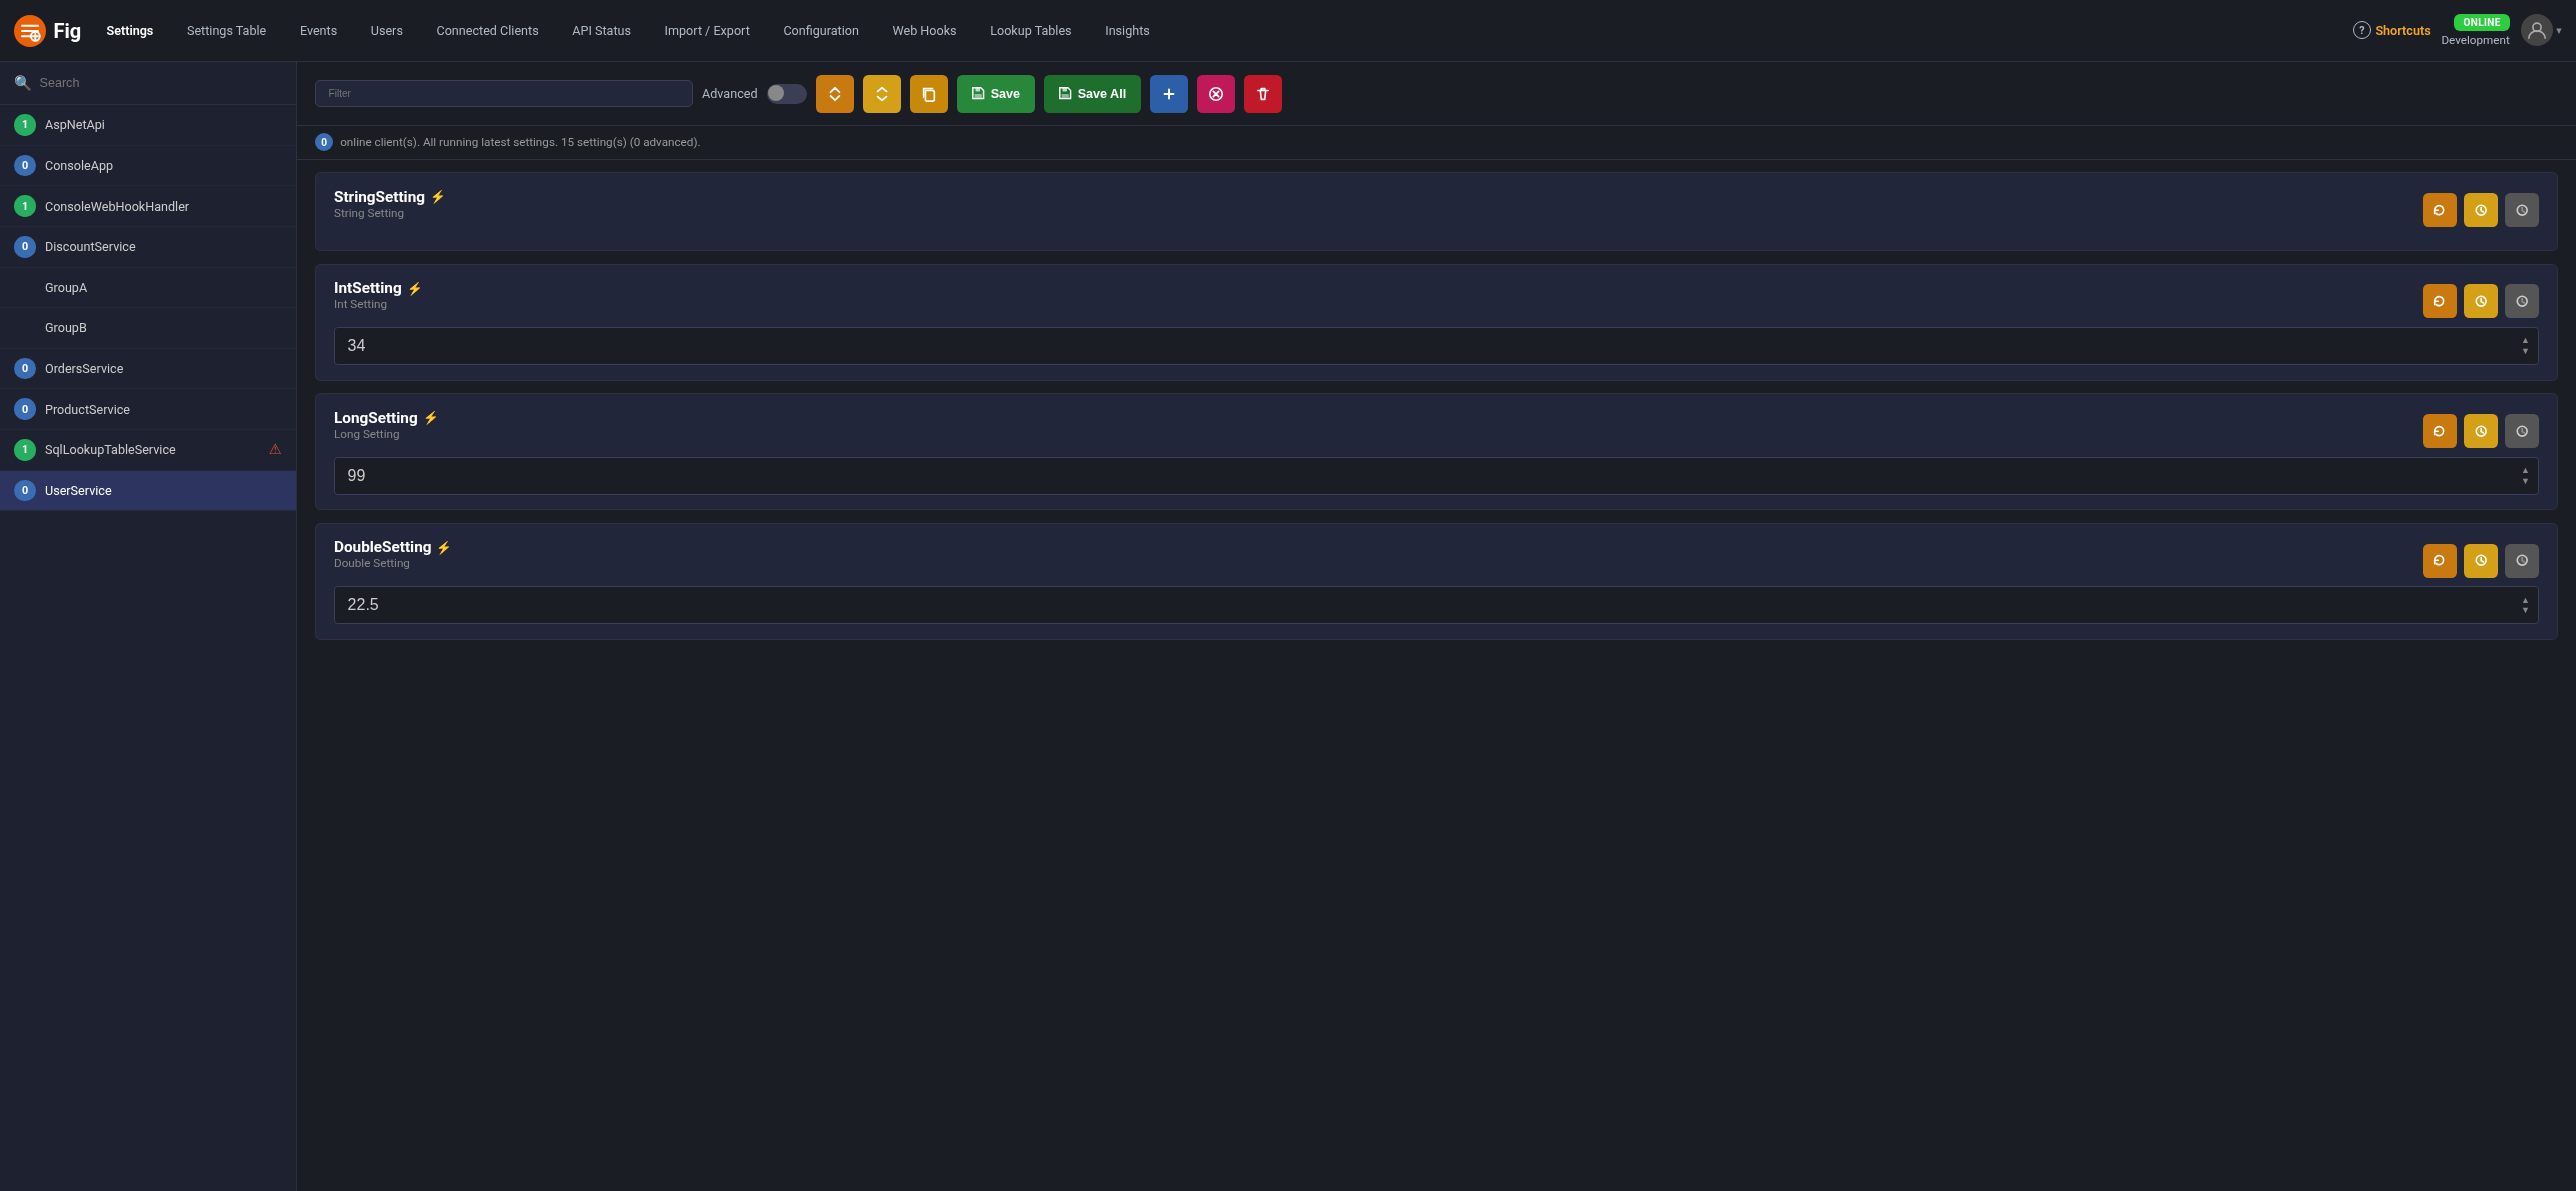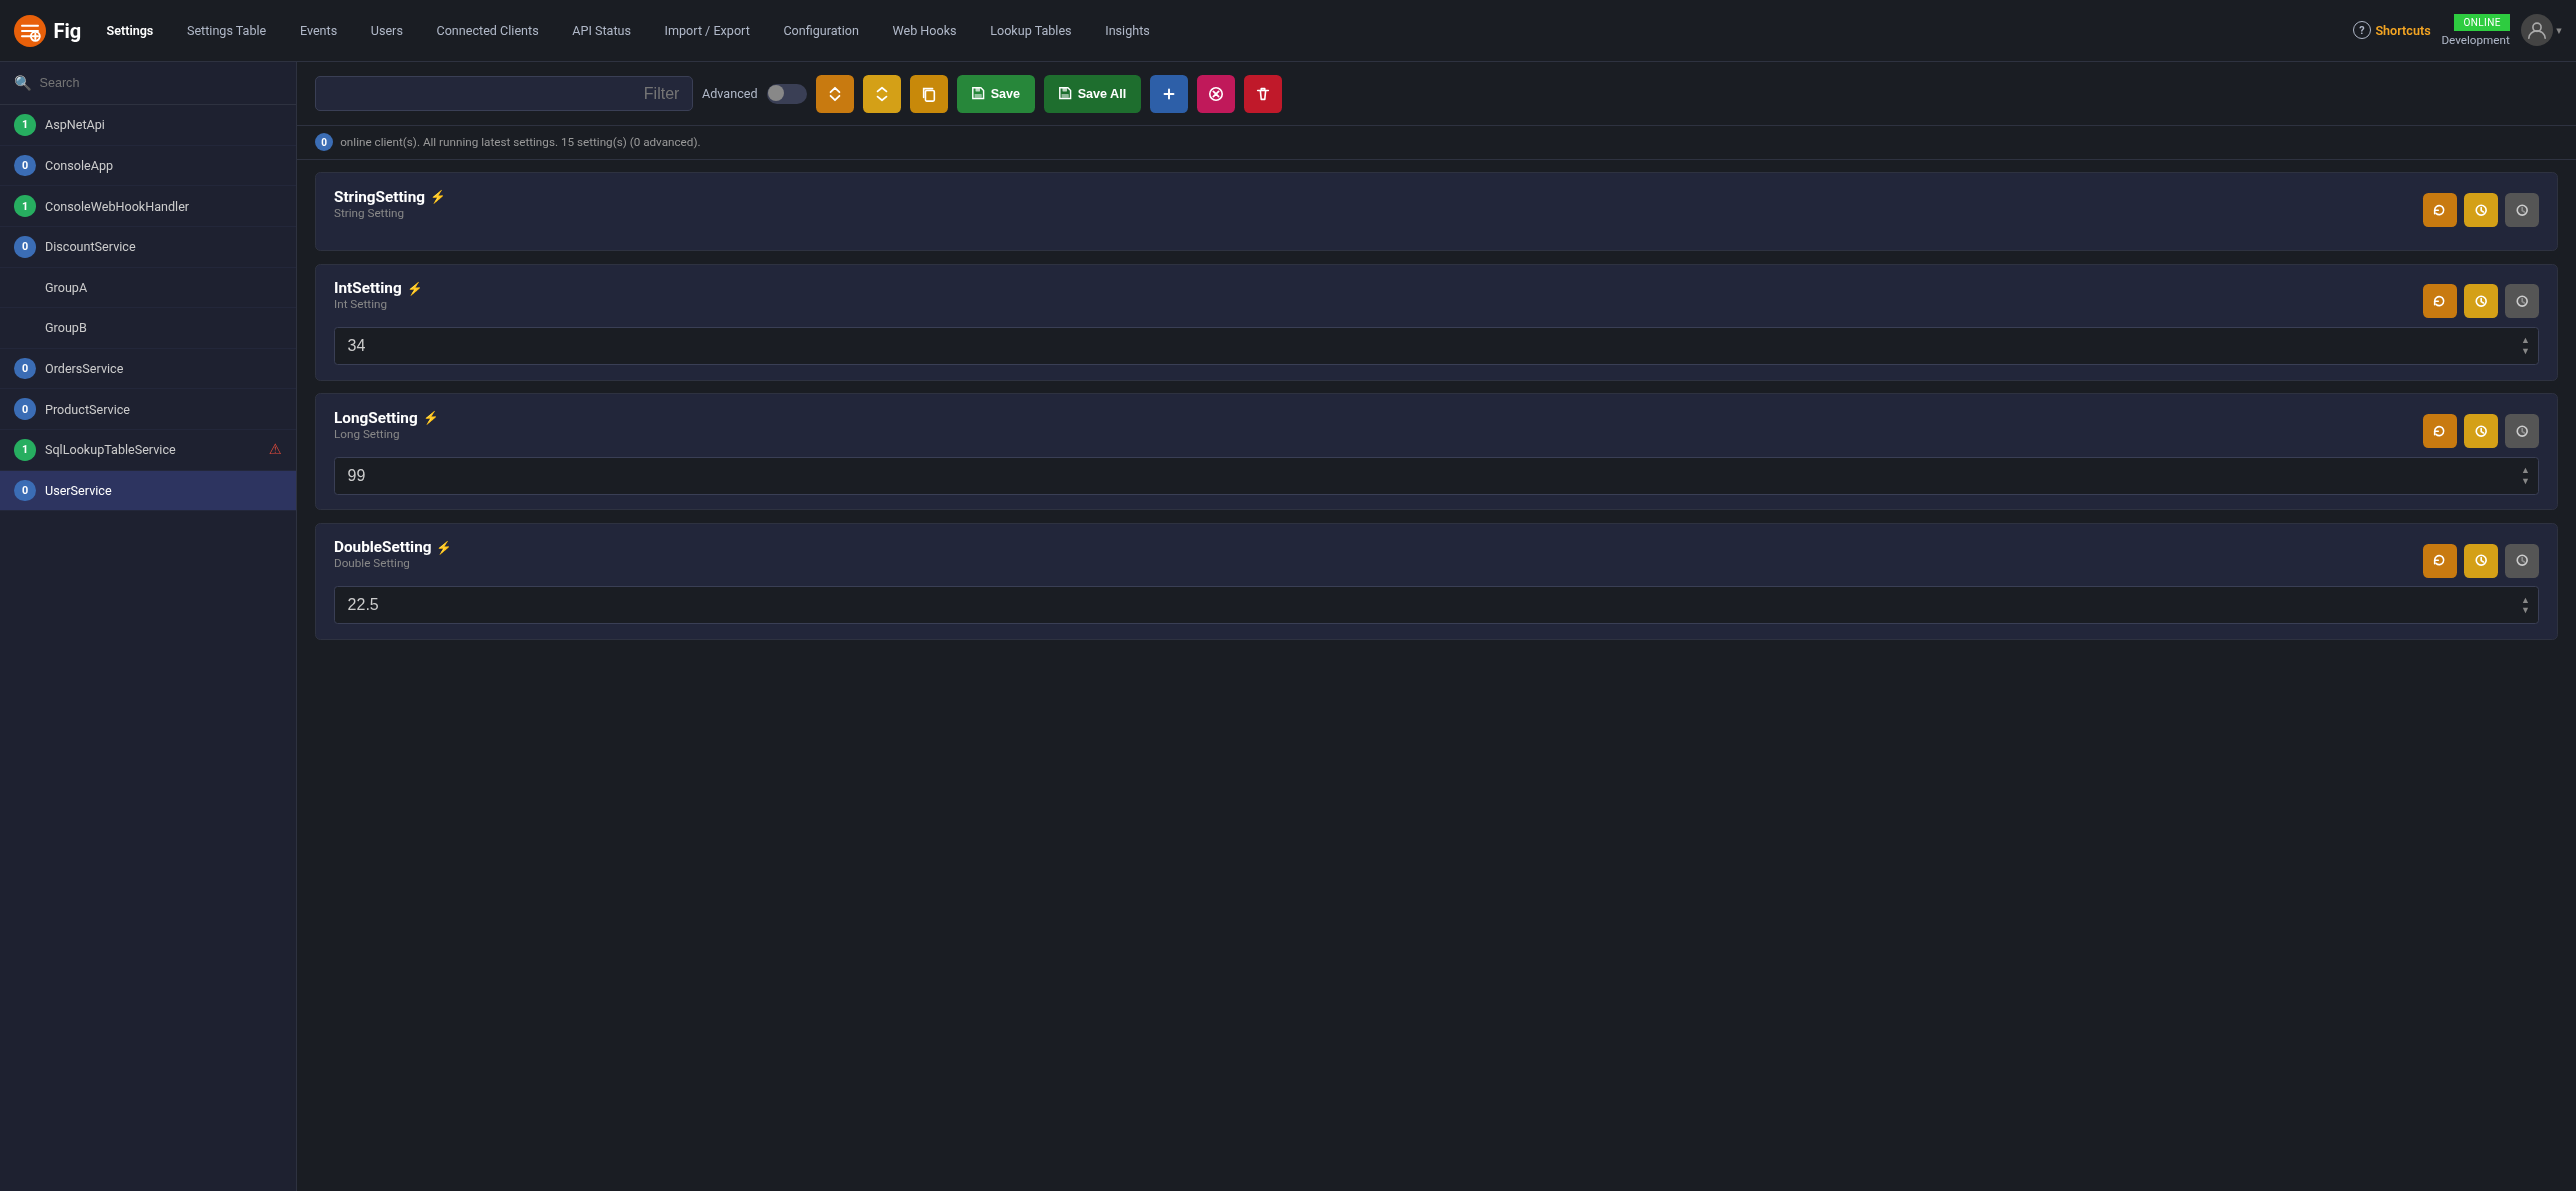--- a/index.html
+++ b/index.html
@@ -55,23 +55,23 @@
     .nav-right {
       display: flex;
       align-items: center;
       gap: 10.8px;
       margin-left: auto;
     }
     .online-badge {
       background: #2ecc40;
       color: #fff;
       font-size: 10px;
-      font-weight: 400;
+      font-weight: 700;
       padding: 2.7px 9px;
-      border-radius: 0;
+      border-radius: 6px;
       letter-spacing: 0.4px;
       text-align: center;
     }
     .env-label {
       color: #b0b8c8;
       font-size: 11.7px;
     }
     .shortcuts-btn {
       display: flex;
       align-items: center;
@@ -189,23 +189,22 @@
       gap: 9px;
     }
     .filter-input {
       flex: 1;
       max-width: 378px;
       background: #23273a;
       border: 0.9px solid #3a3f55;
       border-radius: 5px;
       padding: 7.2px 12.6px;
       color: #ccc;
-      font-size: 16px;
+      font-size: 10px;
       outline: none;
-      text-align: right;
     }
     .advanced-label { color: #b0b8c8; font-size: 12.6px; }
     .toggle-switch {
       position: relative;
       width: 40px;
       height: 20px;
     }
     .toggle-track {
       background: #3a3f55;
       border-radius: 10px;

